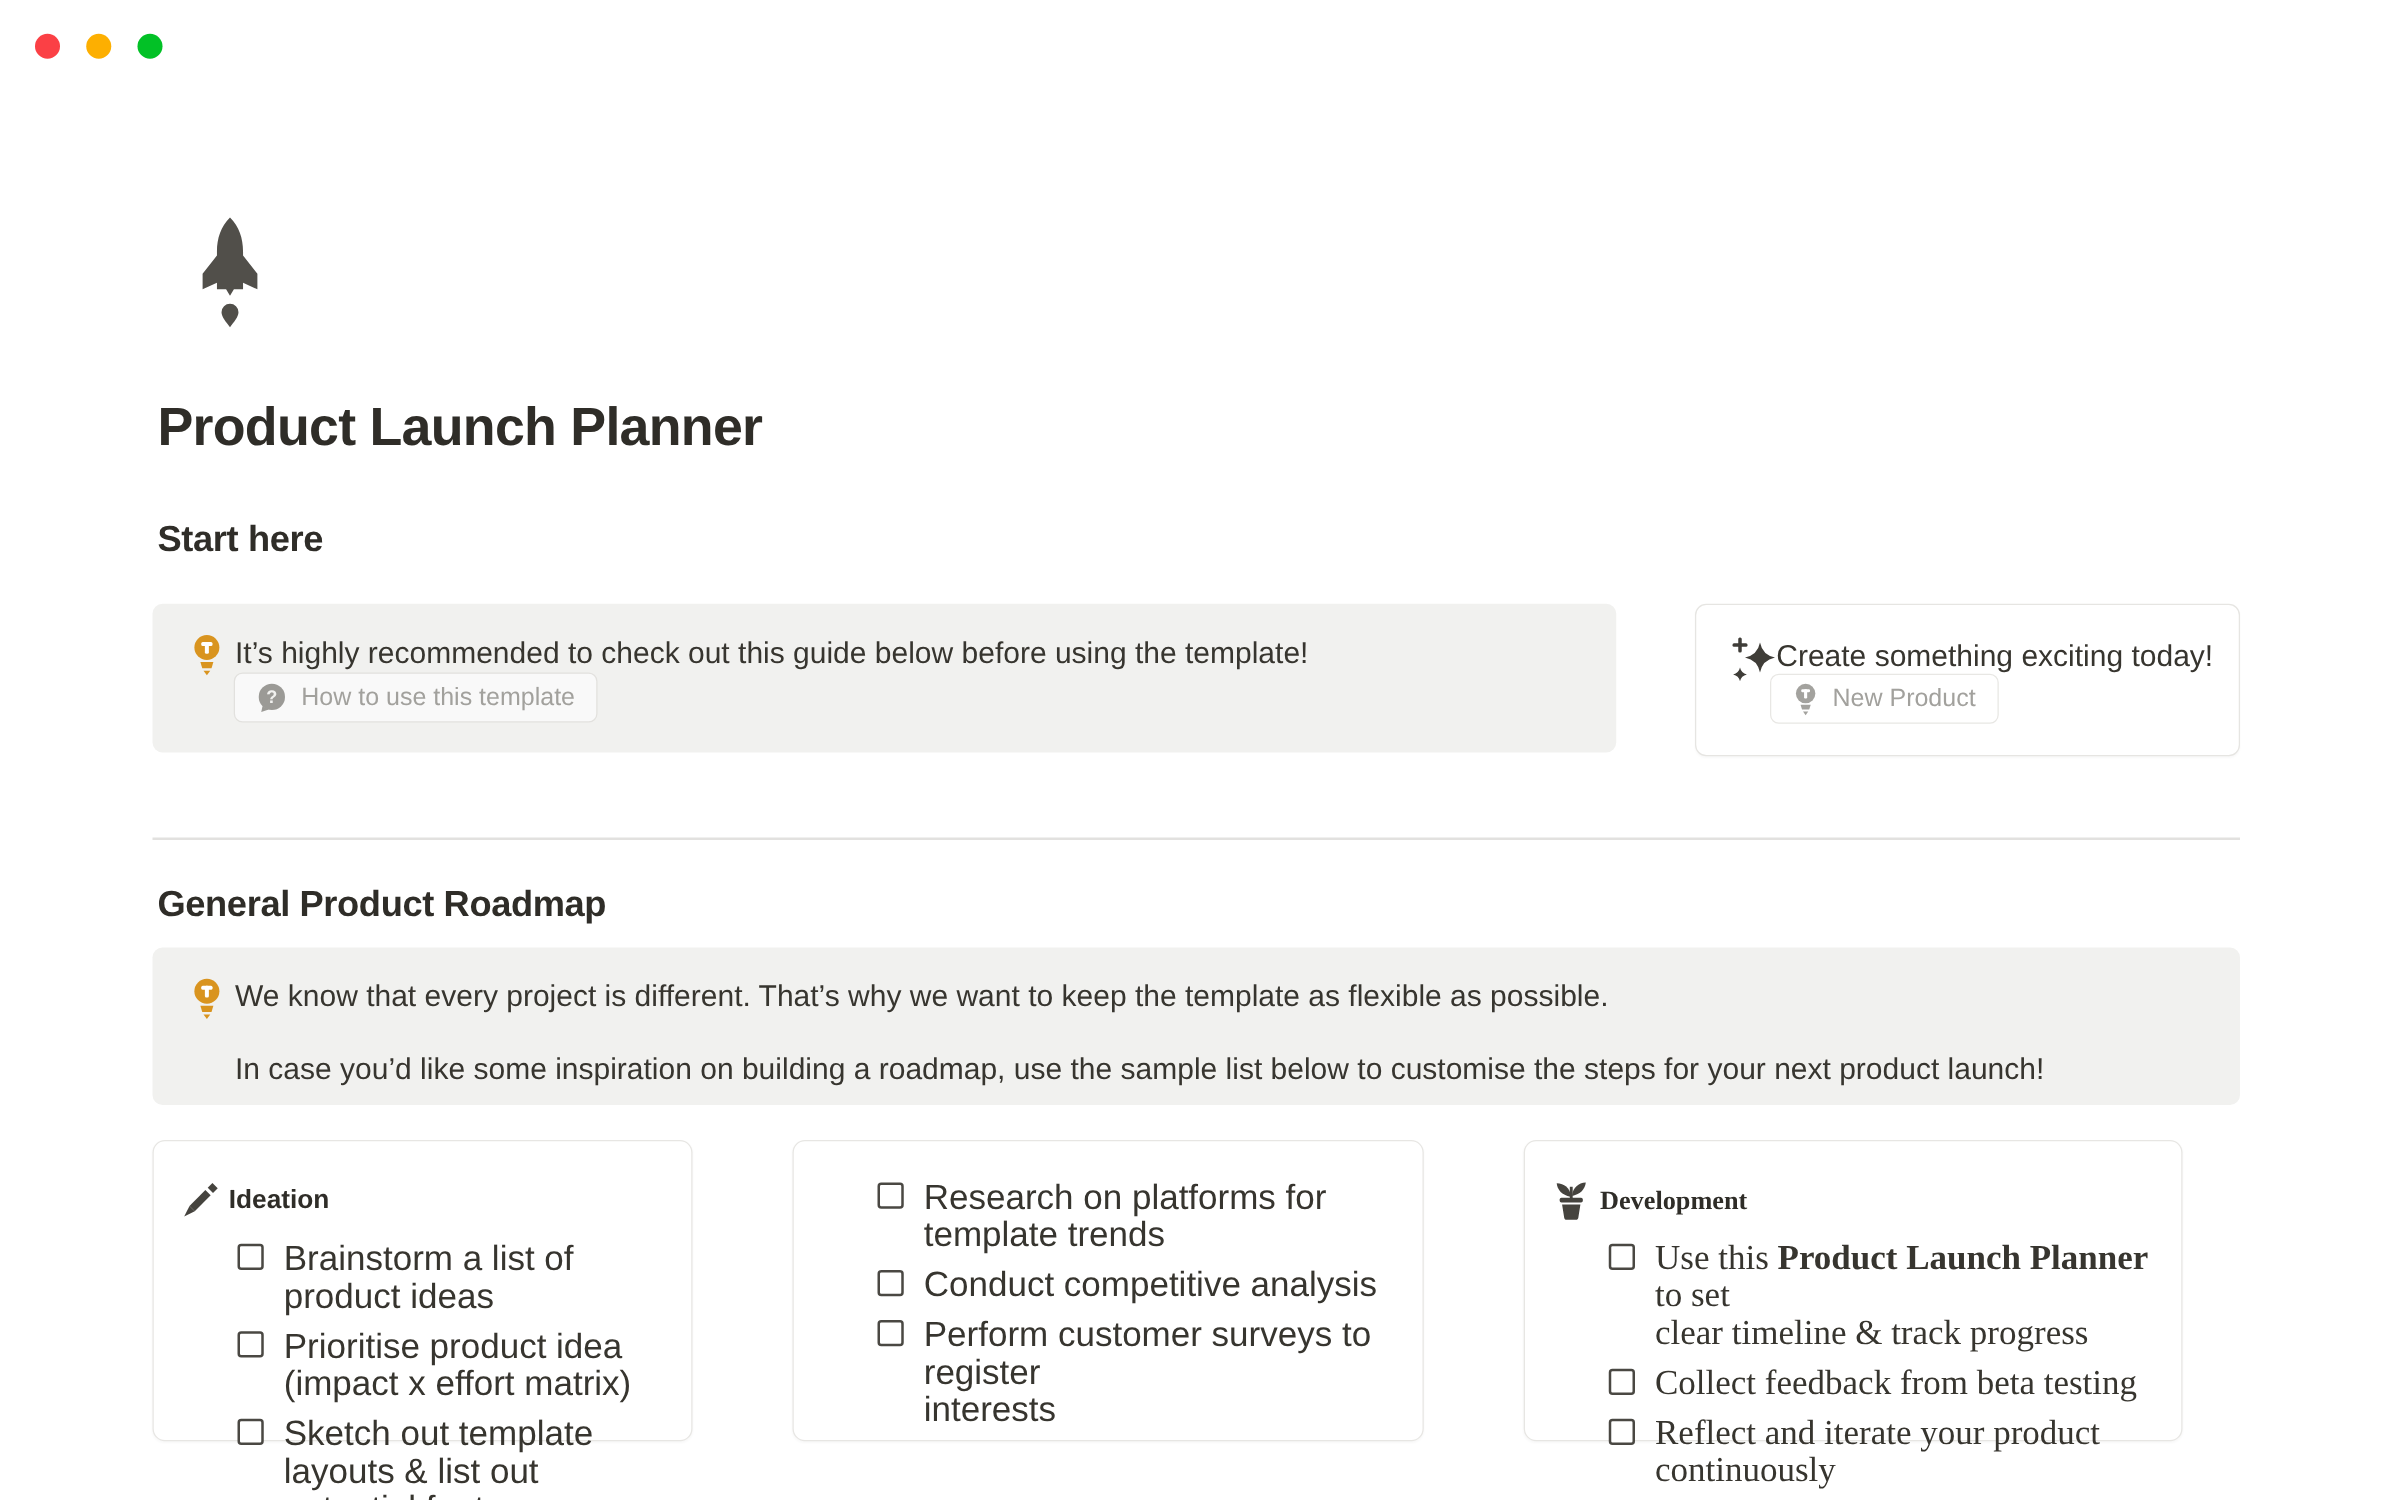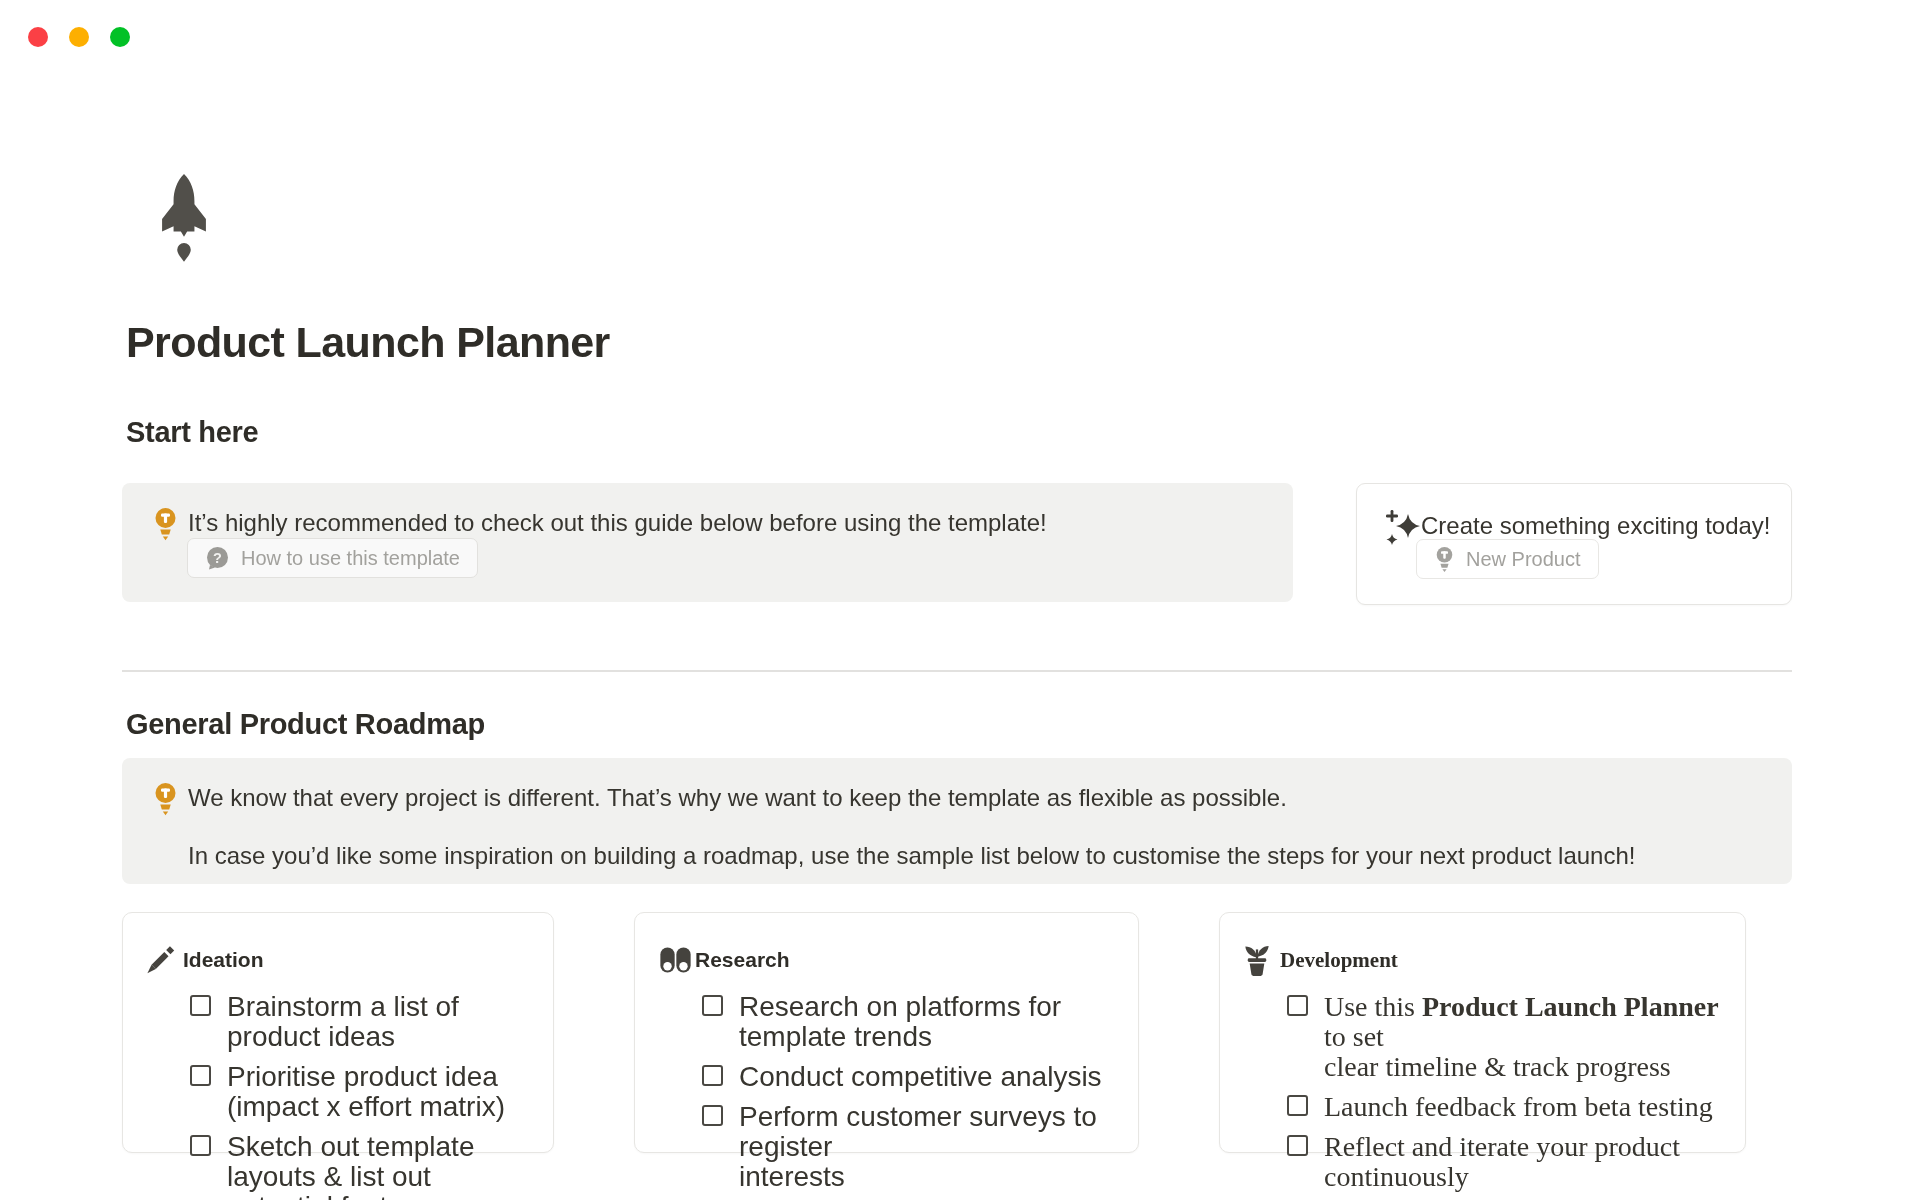--- a/index.html
+++ b/index.html
@@ -175,31 +175,20 @@
         </div>
         <div class="todo">
           <button class="checkbox"></button>
           <p class="todo-text">Sketch out template layouts &amp; list out
 potential features</p>
         </div>
       </div>
     </div>
 
     <div class="task-card c2">
-      <div class="card-head">
-        <span class="icon-box icon">
-          <svg width="37" height="32" viewBox="0 0 44 36" xmlns="http://www.w3.org/2000/svg">
-            <rect x="4" y="3" width="17" height="30" rx="8.5" fill="#45433E"></rect>
-            <rect x="23" y="3" width="17" height="30" rx="8.5" fill="#45433E"></rect>
-            <circle cx="12.5" cy="25.5" r="5" fill="#fff"></circle>
-            <circle cx="31.5" cy="25.5" r="5" fill="#fff"></circle>
-          </svg>
-        </span>
-        <span class="card-title">Research</span>
-      </div>
       <div class="todo-list">
         <div class="todo">
           <button class="checkbox"></button>
           <p class="todo-text">Research on platforms for template trends</p>
         </div>
         <div class="todo">
           <button class="checkbox"></button>
           <p class="todo-text">Conduct competitive analysis</p>
         </div>
         <div class="todo">
@@ -224,21 +213,21 @@
         <span class="card-title">Development</span>
       </div>
       <div class="todo-list">
         <div class="todo">
           <button class="checkbox"></button>
           <p class="todo-text"><span>Use this </span><b>Product Launch Planner</b><span> to set
 clear timeline &amp; track progress</span></p>
         </div>
         <div class="todo">
           <button class="checkbox"></button>
-          <p class="todo-text">Launch feedback from beta testing</p>
+          <p class="todo-text">Collect feedback from beta testing</p>
         </div>
         <div class="todo">
           <button class="checkbox"></button>
           <p class="todo-text">Reflect and iterate your product
 continuously</p>
         </div>
       </div>
     </div>
 
   </div>

